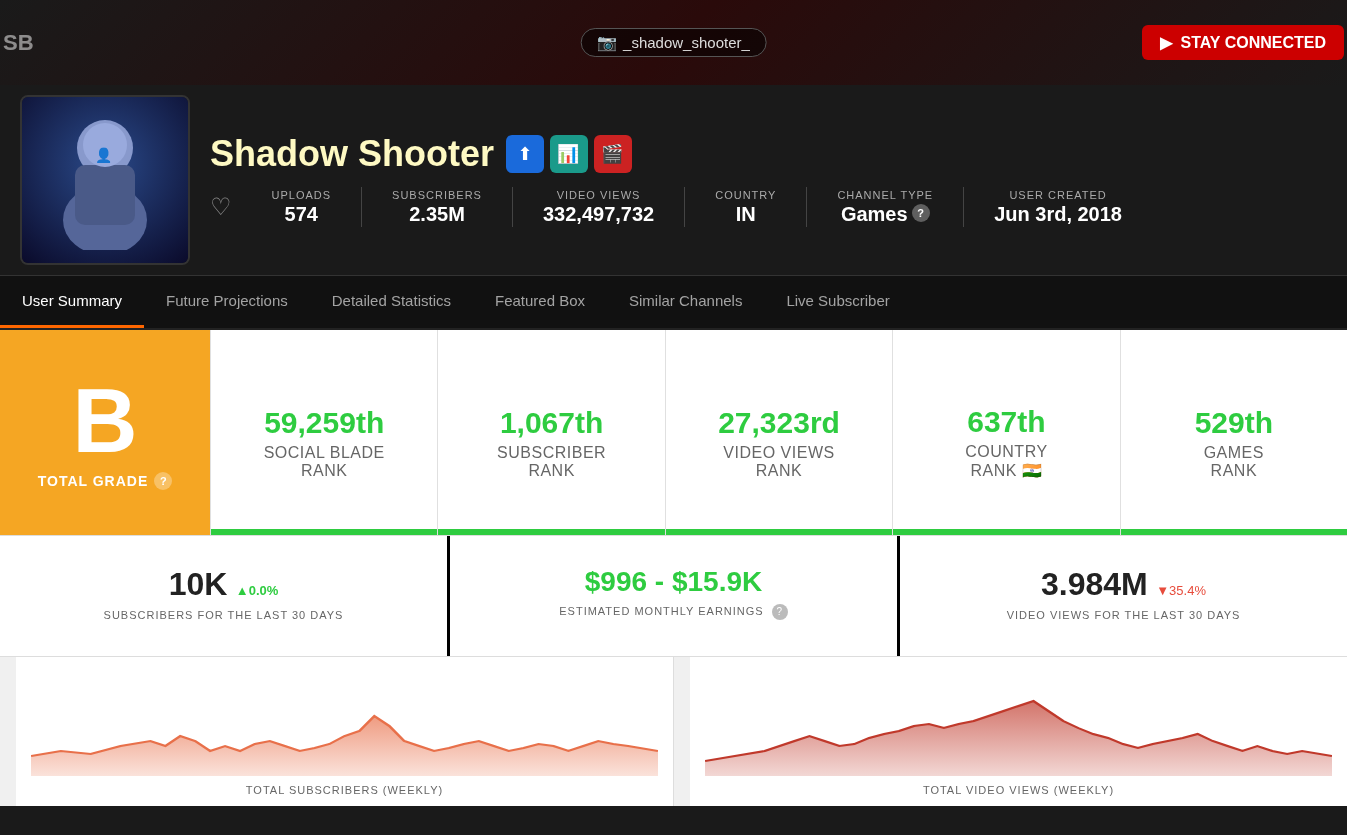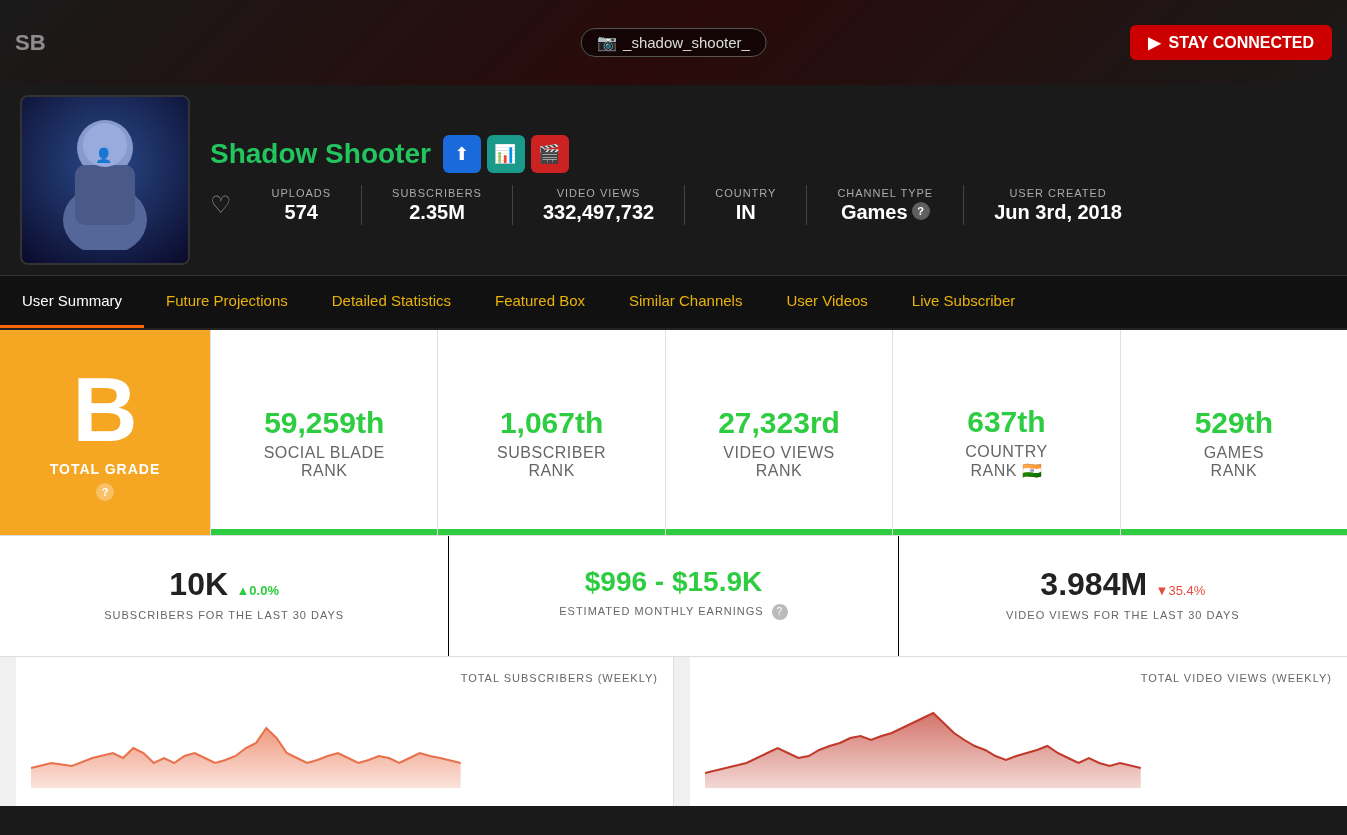--- a/index.html
+++ b/index.html
@@ -3,21 +3,21 @@
   <meta charset="utf-8">
   <style>
     * { margin: 0; padding: 0; box-sizing: border-box; }
     body { font-family: Arial, sans-serif; background: #1a1a1a; color: #fff; width: 1347px; overflow-x: hidden; }
 
     
     .header {
       background: linear-gradient(135deg, #1a1a1a 0%, #2a0a0a 50%, #1a1a1a 100%);
       display: flex;
       align-items: center;
-      padding: 10px 15px;
+      padding: 10px 3px;
       gap: 15px;
       position: relative;
       min-height: 85px;
     }
     .header-center {
       position: absolute;
       left: 50%;
       transform: translateX(-50%);
       display: flex;
       flex-direction: column;
@@ -86,23 +86,23 @@
     .profile-info {
       flex: 1;
     }
     .channel-name-row {
       display: flex;
       align-items: center;
       gap: 12px;
       margin-bottom: 12px;
     }
     .channel-name {
-      font-size: 28px;
-      font-weight: bold;
-      color: #22c55e;
+      font-size: 36px;
+      font-weight: bold;
+      color: #fef9c3;
     }
     .action-icons {
       display: flex;
       gap: 6px;
     }
     .action-icon {
       width: 38px;
       height: 38px;
       border-radius: 6px;
       display: flex;
@@ -151,21 +151,21 @@
     .nav {
       background: #111;
       display: flex;
       align-items: center;
       border-bottom: 2px solid #222;
       overflow: hidden;
     }
     .nav-item {
       padding: 16px 22px;
       font-size: 15px;
-      color: #eab308;
+      color: #a3a3a3;
       cursor: pointer;
       white-space: nowrap;
       border-bottom: 3px solid transparent;
       transition: color 0.2s;
     }
     .nav-item.active {
       color: #fff;
       border-bottom: 3px solid #ff6600;
     }
 
@@ -195,21 +195,20 @@
       font-size: 90px;
       font-weight: 900;
       color: #fff;
       line-height: 1;
     }
     .grade-label-row {
       display: flex;
       align-items: center;
       gap: 6px;
       margin-top: 6px;
-      flex-direction: column;
     }
     .grade-label {
       font-size: 14px;
       font-weight: bold;
       color: #fff;
       letter-spacing: 1px;
     }
     .help-icon {
       width: 18px;
       height: 18px;
@@ -262,21 +261,21 @@
     }
 
     
     .stats-panels {
       display: flex;
       border-top: 1px solid #ddd;
     }
     .stats-panel {
       flex: 1;
       background: #fff;
-      border-right: 1px solid #000000;
+      border-right: 3px solid #000000;
       padding: 30px 20px;
       text-align: center;
       min-height: 120px;
     }
     .stats-panel:last-child { border-right: none; }
     .panel-main-value {
       font-size: 32px;
       font-weight: bold;
       color: #222;
     }
@@ -323,21 +322,21 @@
       display: flex;
       border-top: 1px solid #ddd;
       min-height: 150px;
     }
     .chart-panel {
       flex: 1;
       background: #fff;
       border-right: 1px solid #ddd;
       padding: 15px 15px 10px 15px;
       display: flex;
-      flex-direction: row;
+      flex-direction: column;
       justify-content: flex-end;
       margin-left: 16px;
     }
     .chart-panel:last-child { border-right: none; }
     .chart-area {
       flex: 1;
       display: flex;
       align-items: flex-end;
       min-height: 90px;
       margin-bottom: 8px;
@@ -451,21 +450,20 @@
     </div>
   </div>
 </div>
 
 <div class="nav">
   <div class="nav-item active">User Summary</div>
   <div class="nav-item">Future Projections</div>
   <div class="nav-item">Detailed Statistics</div>
   <div class="nav-item">Featured Box</div>
   <div class="nav-item">Similar Channels</div>
-  <div class="nav-item">User Videos</div>
   <div class="nav-item">Live Subscriber</div>
 </div>
 
 <div class="main">
 
   <div class="grade-rank-row">
     <div class="grade-box">
       <div class="grade-letter">B</div>
       <div class="grade-label-row">
         <span class="grade-label">TOTAL GRADE</span>

